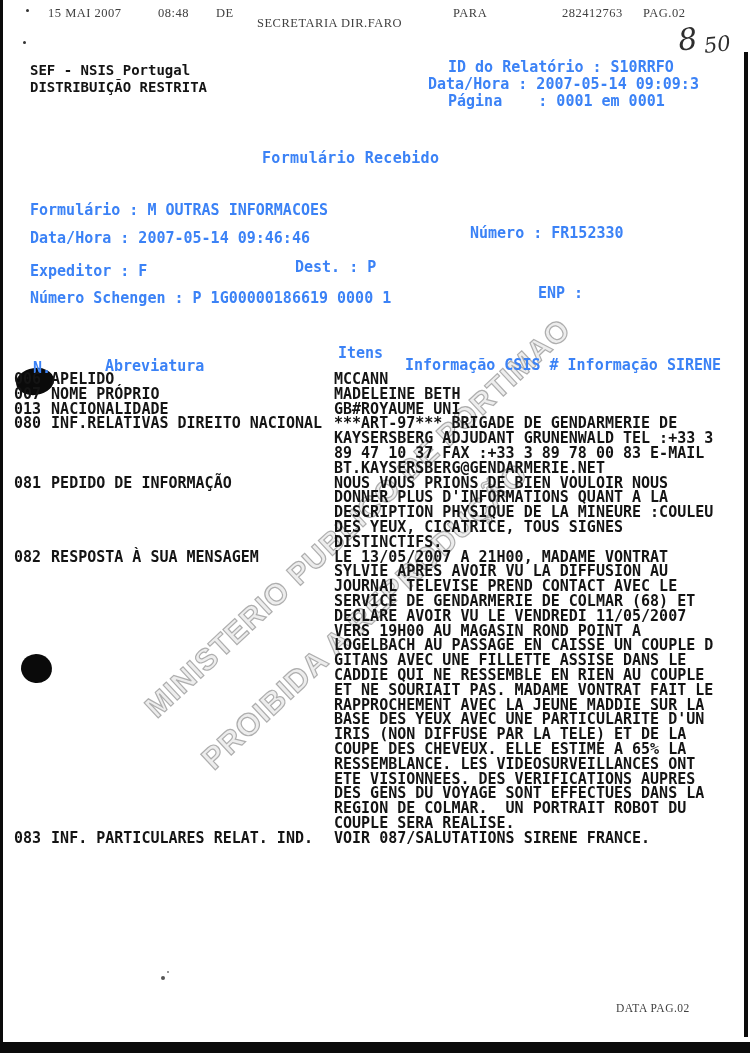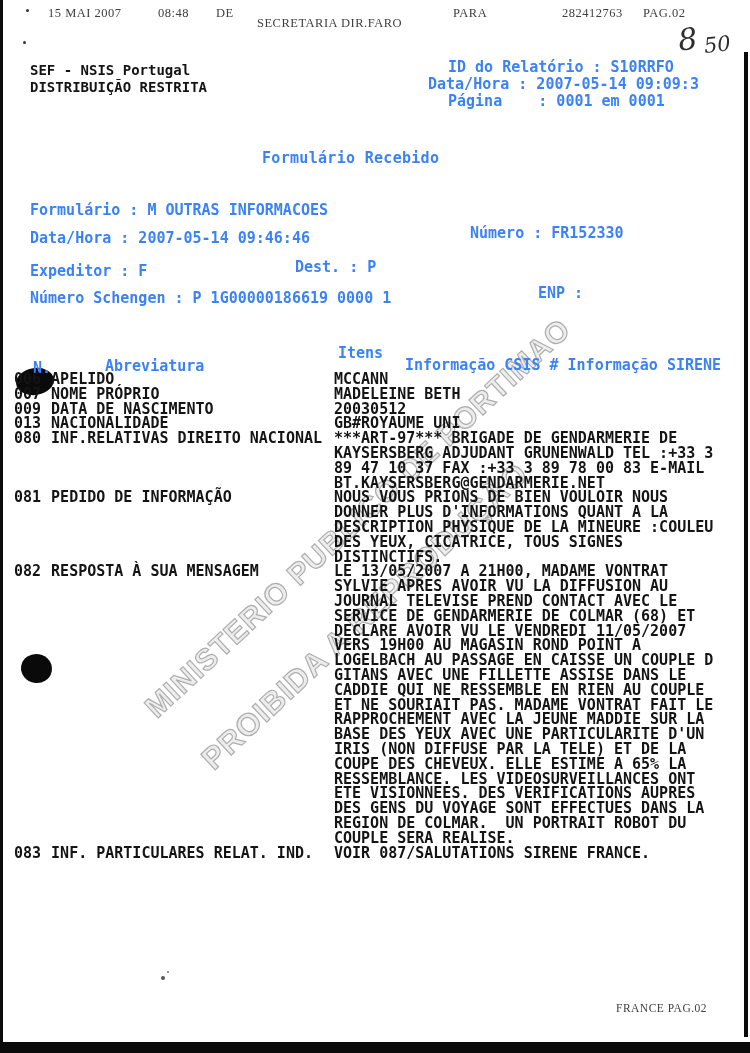--- a/index.html
+++ b/index.html
@@ -103,24 +103,20 @@
       <div class="item-row">
         <div class="row-label"><span>006</span><span class="row-abbr">APELIDO</span></div>
         <div class="row-value">MCCANN</div>
       </div>
 
       <div class="item-row">
         <div class="row-label"><span>007</span><span class="row-abbr">NOME PRÓPRIO</span></div>
         <div class="row-value">MADELEINE BETH</div>
       </div>
 
-      <div class="item-row">
-        <div class="row-label"><span>009</span><span class="row-abbr">DATA DE NASCIMENTO</span></div>
-        <div class="row-value">20030512</div>
-      </div>
 
 
       <div class="item-row">
         <div class="row-label"><span>013</span><span class="row-abbr">NACIONALIDADE</span></div>
         <div class="row-value">GB#ROYAUME UNI</div>
       </div>
 
       <div class="item-row">
         <div class="row-label"><span>080</span><span class="row-abbr">INF.RELATIVAS DIREITO NACIONAL</span></div>
         <div class="row-value">***ART-97*** BRIGADE DE GENDARMERIE DE
@@ -160,21 +156,21 @@
 REGION DE COLMAR.  UN PORTRAIT ROBOT DU
 COUPLE SERA REALISE.</div>
       </div>
 
       <div class="item-row">
         <div class="row-label"><span>083</span><span class="row-abbr">INF. PARTICULARES RELAT. IND.</span></div>
         <div class="row-value">VOIR 087/SALUTATIONS SIRENE FRANCE.</div>
       </div>
     </div>
 
-    <div class="abs faxline" style="left:616px;top:1002px;font-size:11.5px;">FRANCE PAG.02</div>
+    <div class="abs faxline" style="left:616px;top:1002px;font-size:11.5px;">DATA PAG.02</div>
   </div>
 
   <div class="edge" style="left:0;top:0;width:3px;height:1053px;"></div>
   <div class="edge" style="left:744px;top:52px;width:4px;height:985px;"></div>
   <div class="edge" style="left:0;top:1042px;width:750px;height:11px;"></div>
   <div class="blob" style="left:16px;top:368px;width:38px;height:27px;transform:rotate(-8deg);"></div>
   <div class="blob" style="left:21px;top:654px;width:31px;height:29px;transform:rotate(10deg);"></div>
   <div class="dot" style="left:26px;top:9px;width:3px;height:3px;"></div>
   <div class="dot" style="left:23px;top:41px;width:3px;height:3px;"></div>
   <div class="dot" style="left:161px;top:976px;width:4px;height:4px;background:#555;"></div>

